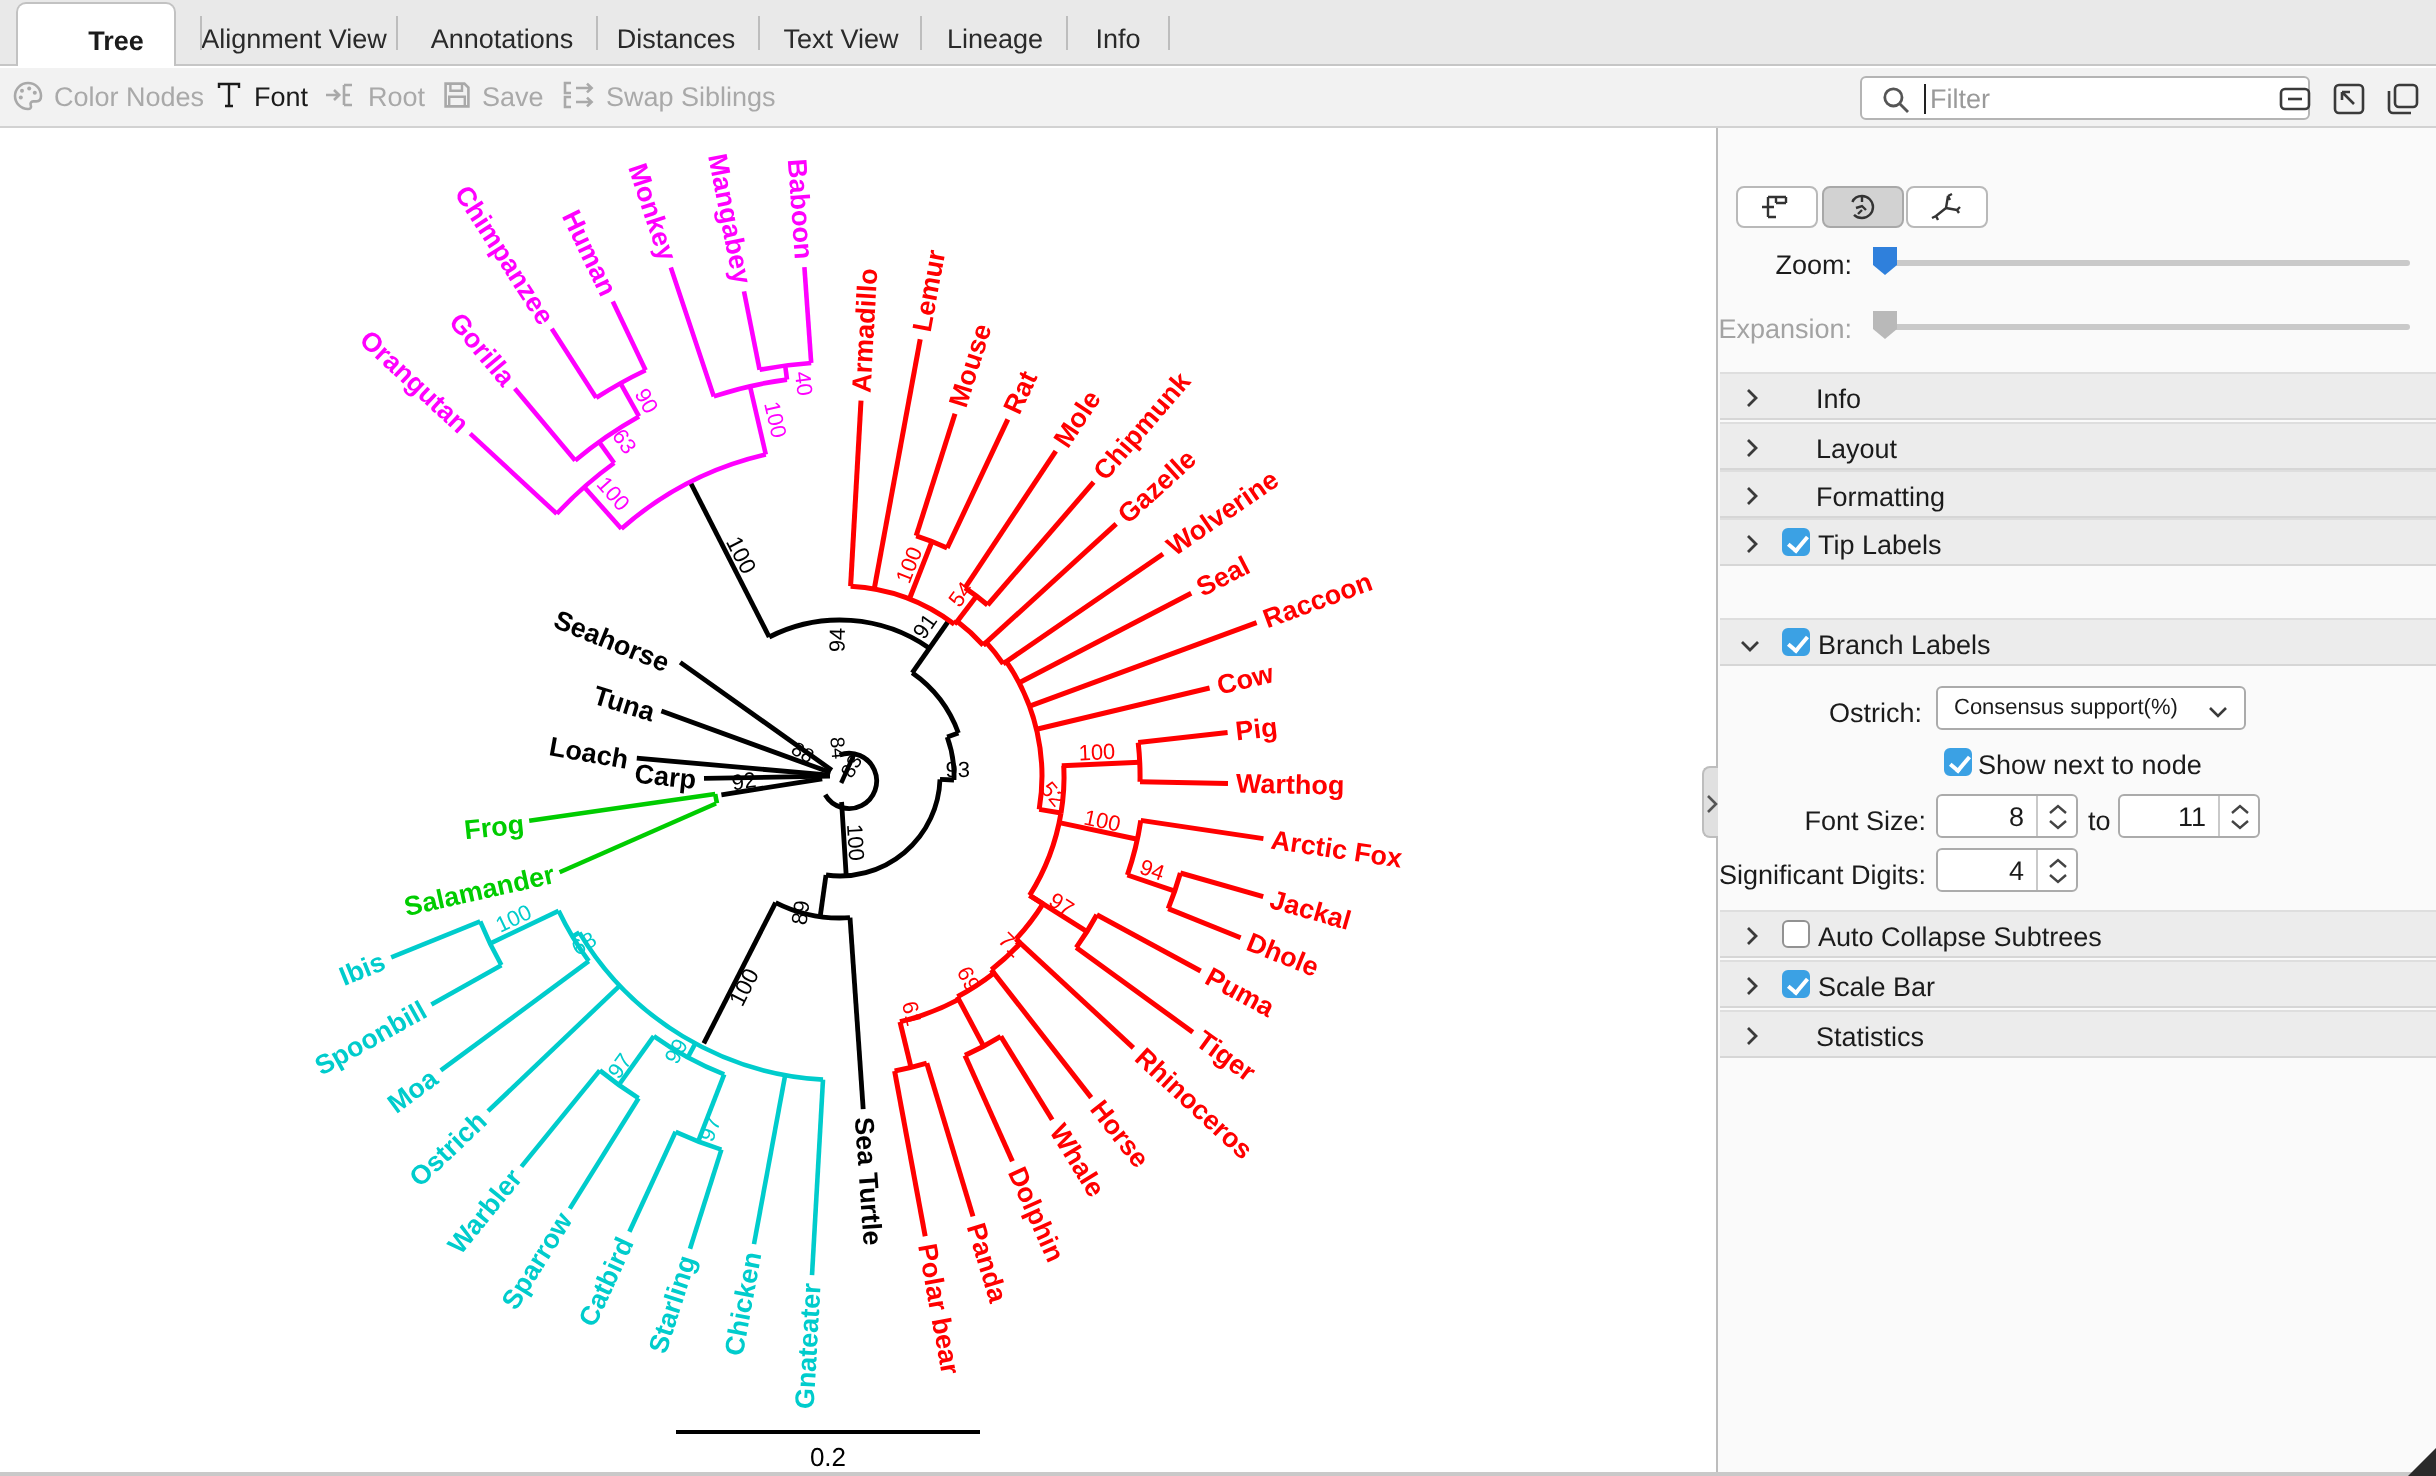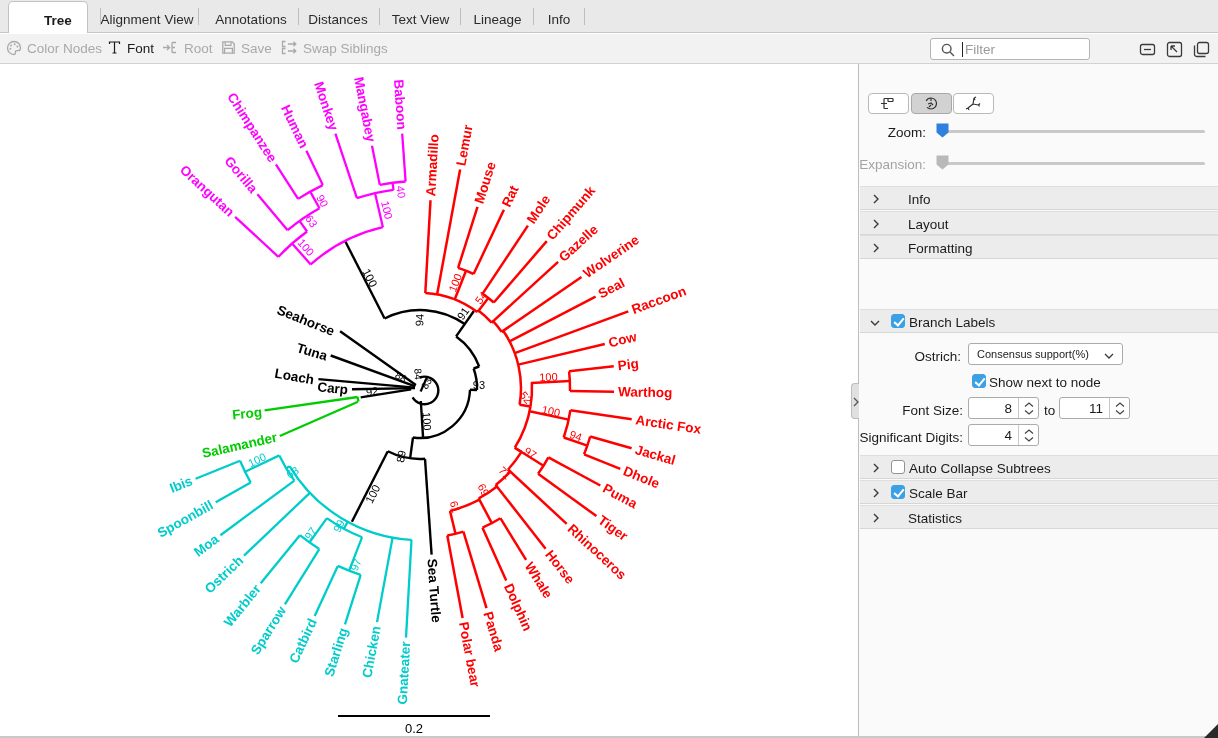--- a/index.html
+++ b/index.html
@@ -15,21 +15,21 @@
   font-weight:bold; text-align:center; line-height:37px;padding-left:20px; }
 
 
 #toolbar { position:absolute; left:0; top:34px; width:1218px; height:30px;
   background:#f2f2f2; border-bottom:1px solid #d2d2d2; }
 .tbi { position:absolute; top:0; height:29px; line-height:29px; white-space:nowrap; }
 .dis { color:#a9a9a9; }
 .tbico { display:inline-block; vertical-align:middle; margin-right:5px; margin-top:-3px; }
 
 
-#filter { position:absolute; left:930px; top:38px; width:160px; height:22px;
+#filter { position:absolute; left:930px; top:38px; width:225px; height:22px;
   background:#fff; border:1px solid #b4b4b4; border-radius:3px; }
 #filter .ph { position:absolute; left:34px; top:3px; color:#9a9a9a; }
 #filter .caret { position:absolute; left:31px; top:3px; width:1px; height:15px; background:#222; }
 
 
 #panel { position:absolute; left:858px; top:64px; width:360px; height:674px;
   background:#fafafa; border-left:1px solid #bdbdbd; }
 .sect { position:absolute; left:1px; width:358px; height:24px; background:#ececec;
   border-top:1px solid #dedede; border-bottom:1px solid #d6d6d6; }
 .sect .title { position:absolute; left:48px; top:4.5px; color:#1b1b1b; }
@@ -345,20 +345,27 @@
           <path d="M4 2l4 4-4 4" fill="none" stroke="#3a3a3a" stroke-width="1.4"></path>
         </svg>
         <div class="title">Layout</div>
       </div>
       <div class="sect" style="top:171px">
         <svg width="12" height="12" viewBox="0 0 12 12" style="position:absolute;left:10px;top:6px">
           <path d="M4 2l4 4-4 4" fill="none" stroke="#3a3a3a" stroke-width="1.4"></path>
         </svg>
         <div class="title">Formatting</div>
       </div>
+      <div class="sect" style="top:195px">
+        <svg width="12" height="12" viewBox="0 0 12 12" style="position:absolute;left:10px;top:6px">
+          <path d="M4 2l4 4-4 4" fill="none" stroke="#3a3a3a" stroke-width="1.4"></path>
+        </svg>
+        <div class="cb on" style="left:31px;top:4px"></div>
+        <div class="title" style="left:49px">Tip Labels</div>
+      </div>
       <div class="sect" style="top:245px">
         <svg width="12" height="12" viewBox="0 0 12 12" style="position:absolute;left:9px;top:7px">
           <path d="M2 4l4 4 4-4" fill="none" stroke="#3a3a3a" stroke-width="1.4"></path>
         </svg>
         <div class="cb on" style="left:31px;top:4px"></div>
         <div class="title" style="left:49px">Branch Labels</div>
       </div>
       <div class="rowlab" style="left:918px;top:285px;position:absolute"></div>
       <div class="rowlab" style="right:257px;top:285px">Ostrich:</div>
       <div class="inputbox" style="left:109px;top:279px;width:155px;height:22px">

